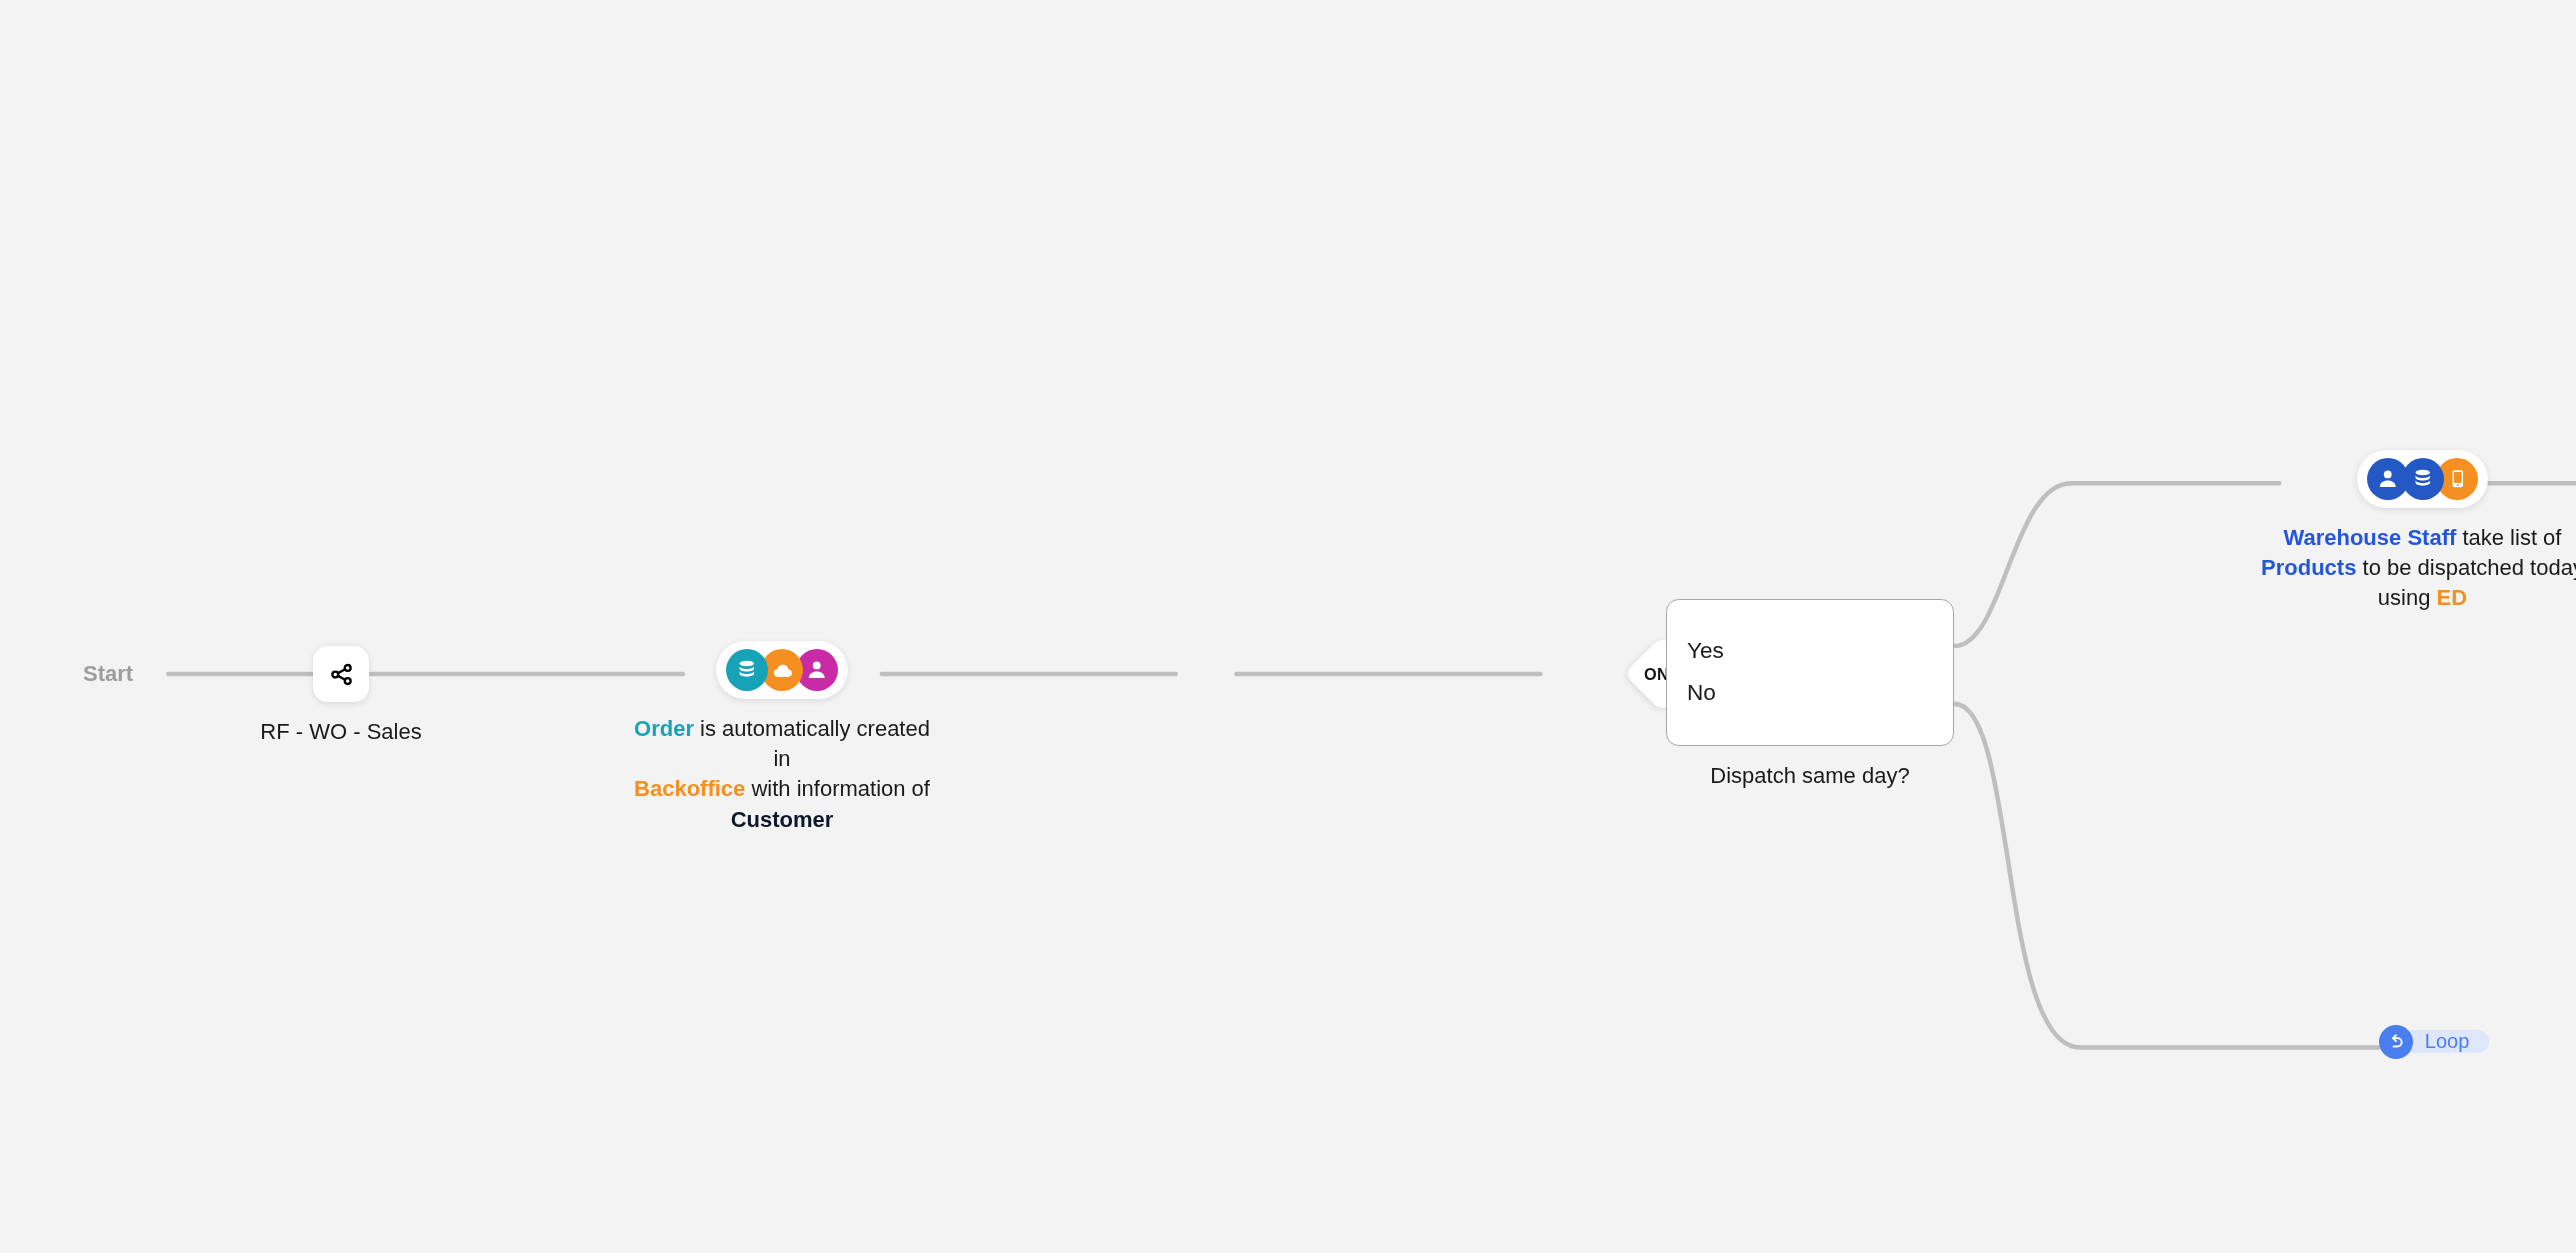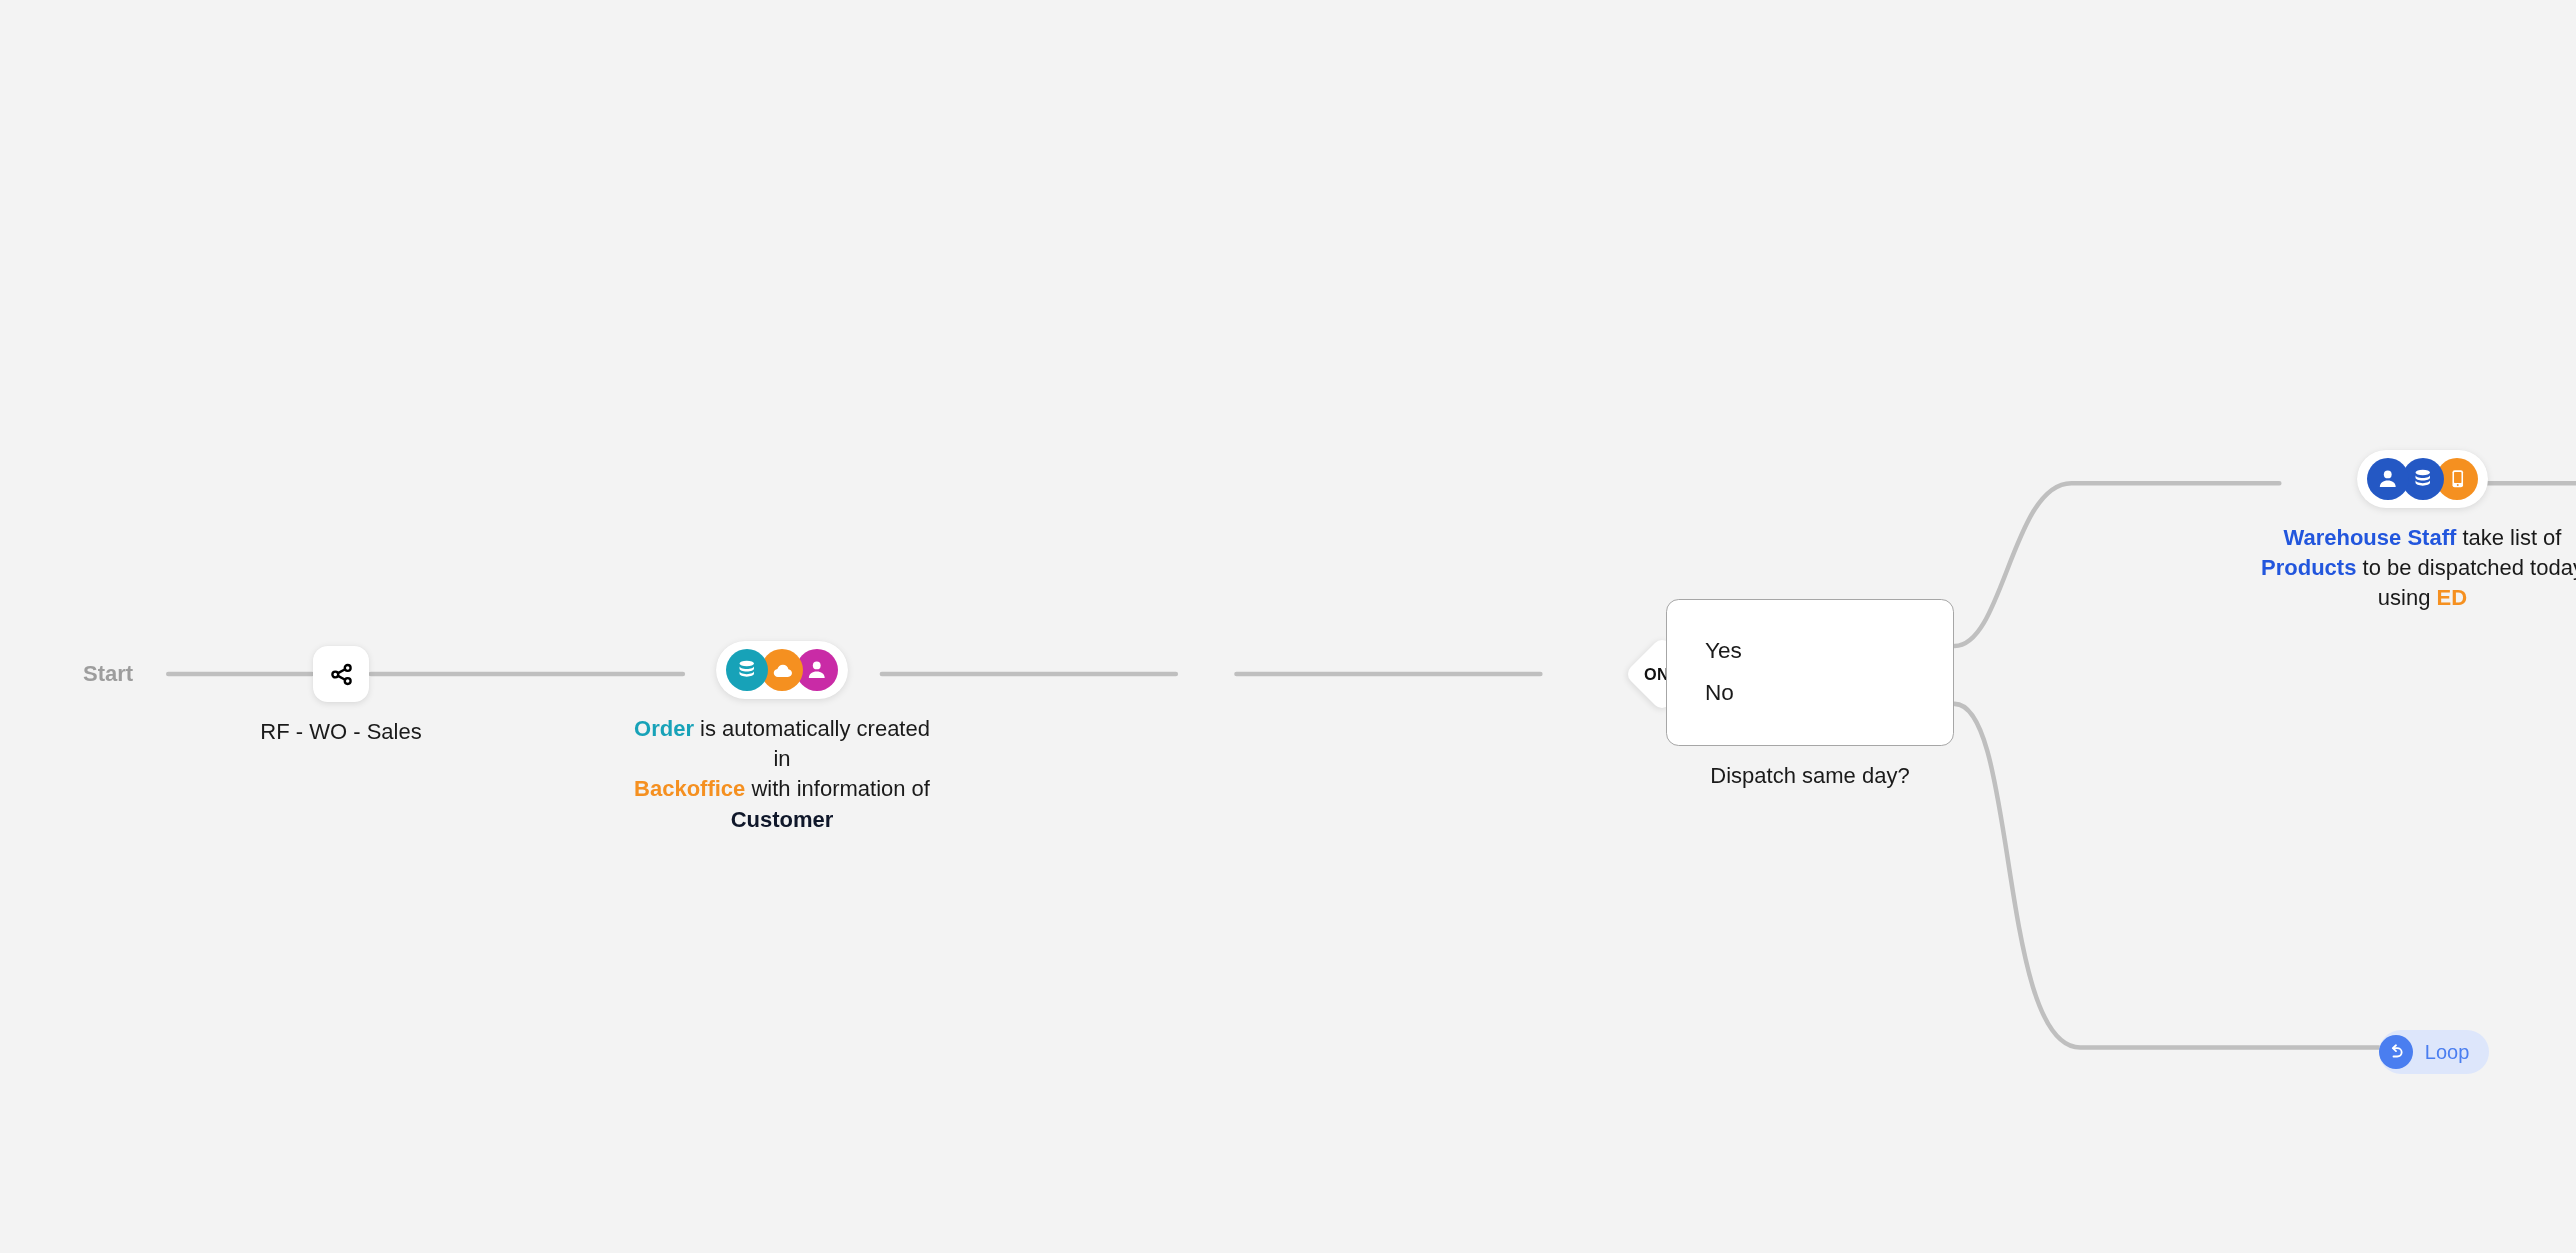--- a/index.html
+++ b/index.html
@@ -118,39 +118,39 @@
   }
 
   
   .optbox {
     width: 288px;
     height: 147px;
     background: #ffffff;
     border: 1.8px solid #a6a6a6;
     border-radius: 12.7px;
     box-sizing: border-box;
-    padding: 20px 38px;
+    padding: 20px 20px;
     display: flex;
     flex-direction: column;
     justify-content: space-evenly;
   }
   .optrow {
     font-size: 22.6px;
     color: #1a1a1a;
     line-height: 1;
   }
 
   
   .loop-badge {
     position: absolute;
     display: flex;
     align-items: center;
     background: #dde6fb;
     border-radius: 904px;
-    height: 44px;
+    height: 23px;
     padding-right: 20px;
   }
   .loop-ic {
     width: 34px;
     height: 34px;
     border-radius: 50%;
     background: #4a7ef0;
     display: flex;
     align-items: center;
     justify-content: center;

